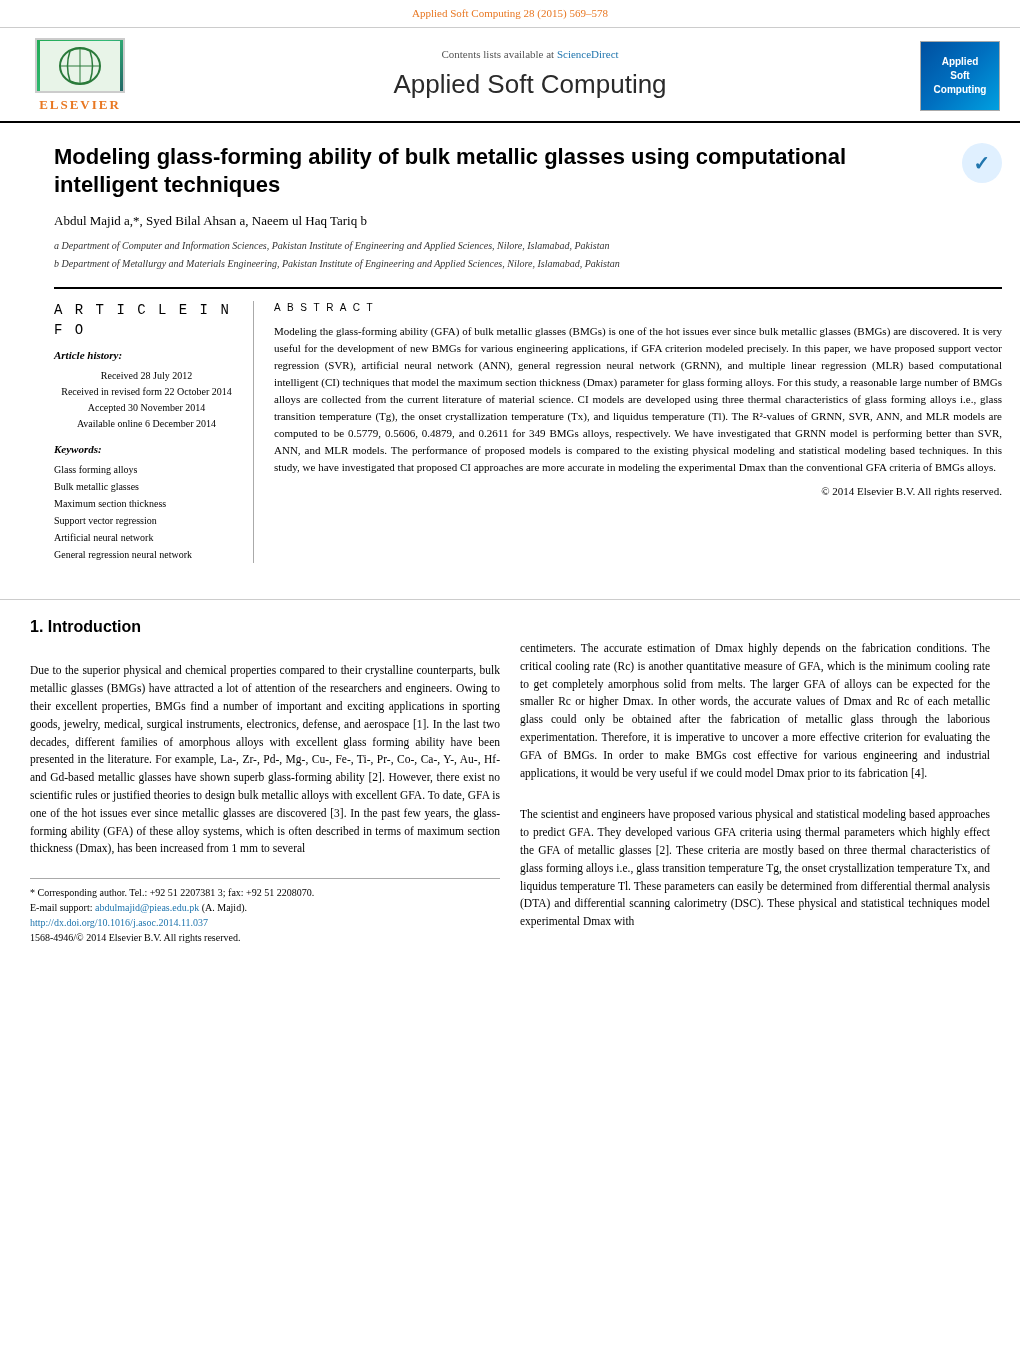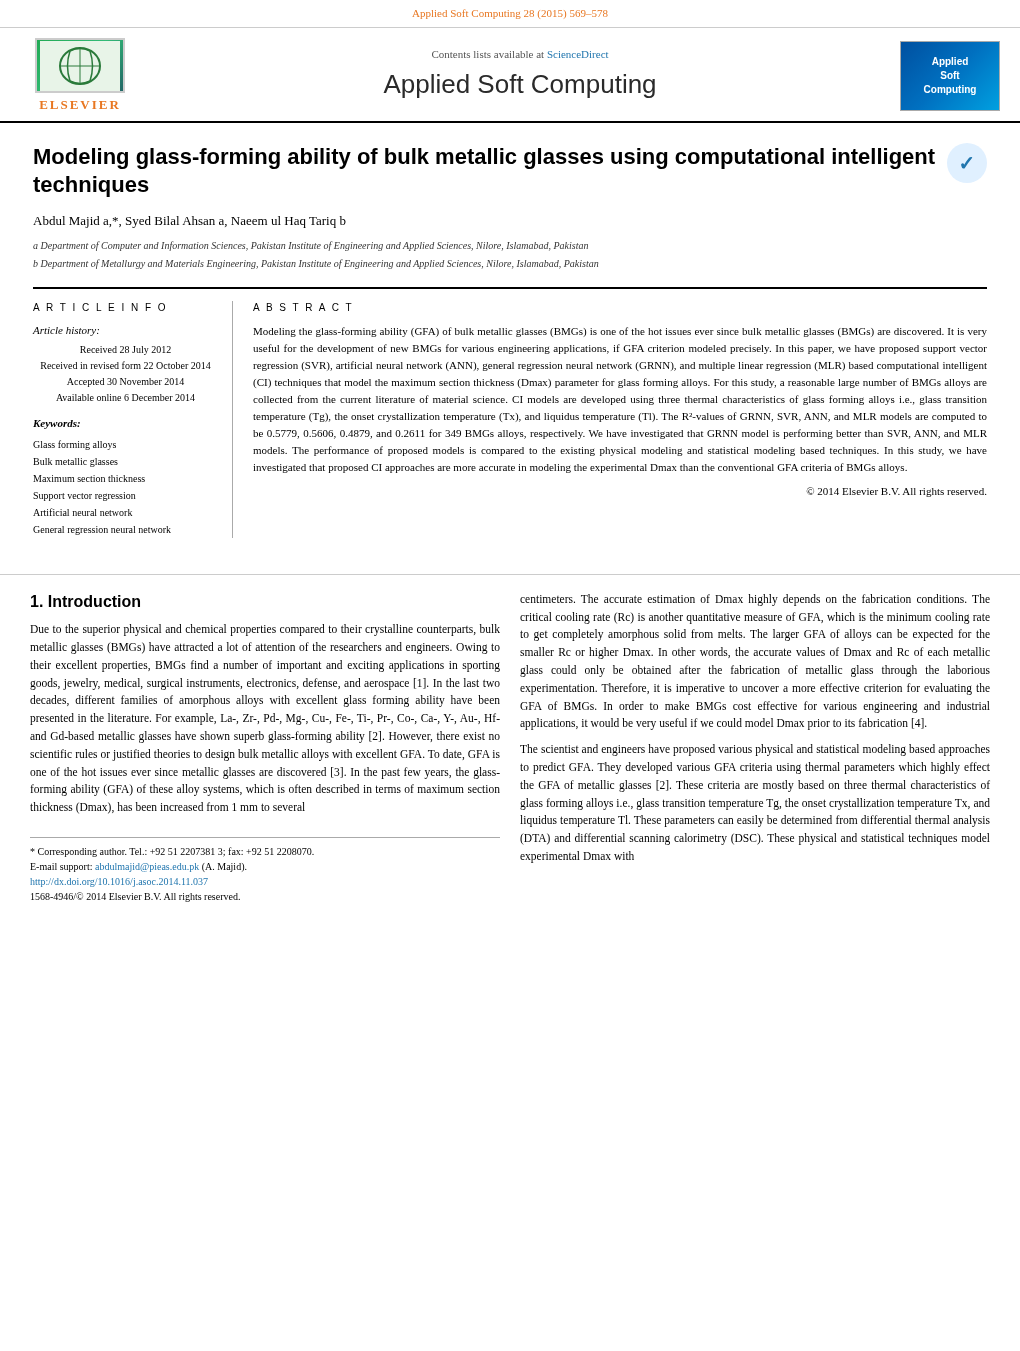--- a/index.html
+++ b/index.html
@@ -73,37 +73,38 @@
       color: #2a2a2a;
       font-weight: normal;
       margin: 4px 0;
     }
     .header-center .homepage {
       font-size: 11px;
       color: #555;
     }
     .header-center .homepage a { color: #2176ae; text-decoration: none; }
     .journal-logo-box {
-      width: 100px;
+      width: 80px;
       height: 70px;
       background: linear-gradient(135deg, #0050a0, #0070c0, #00a0e0);
       border: 1px solid #aaa;
       display: flex;
       flex-direction: column;
       align-items: center;
       justify-content: center;
       color: #fff;
       font-size: 10px;
       font-family: Arial, sans-serif;
       font-weight: bold;
       text-align: center;
       padding: 4px;
     }
     .paper-content {
-      padding: 20px 33px;
+      padding: 20px 18px;
+      margin-left: 36px;
     }
     .paper-title {
       font-size: 22px;
       font-family: Arial, sans-serif;
       font-weight: bold;
       color: #000;
       line-height: 1.3;
       margin-bottom: 12px;
     }
     .crossmark {
@@ -139,31 +140,31 @@
       padding-top: 12px;
       margin-top: 8px;
     }
     .article-info {
       width: 200px;
       flex-shrink: 0;
       border-right: 1px solid #aaa;
       padding-right: 14px;
     }
     .article-info .section-title {
-      font-family: Liberation Sans, sans-serif;
-      font-size: 10px;
+      font-family: Liberation Mono, monospace;
+      font-size: 14px;
       letter-spacing: 2px;
       color: #000;
       margin-bottom: 8px;
       text-transform: uppercase;
     }
     .article-info .ah-title {
       font-style: italic;
       font-size: 11px;
-      font-weight: normal;
+      font-weight: bold;
       margin-bottom: 4px;
     }
     .article-info .ah-items {
       font-size: 10px;
       line-height: 1.6;
       margin-bottom: 10px;
       text-align: center;
     }
     .keywords-title {
       font-style: italic;
@@ -217,20 +218,21 @@
       font-family: Arial, sans-serif;
       font-size: 16px;
       font-weight: bold;
       margin-bottom: 8px;
     }
     .body-text {
       font-size: 11.5px;
       line-height: 1.55;
       text-align: justify;
       margin-bottom: 8px;
+      margin-top: 24px;
     }
     .footnote-area {
       border-top: 1px solid #aaa;
       margin-top: 20px;
       padding-top: 6px;
       font-size: 10px;
       line-height: 1.5;
     }
     .footnote-area a { color: #2176ae; text-decoration: none; }
   </style>

